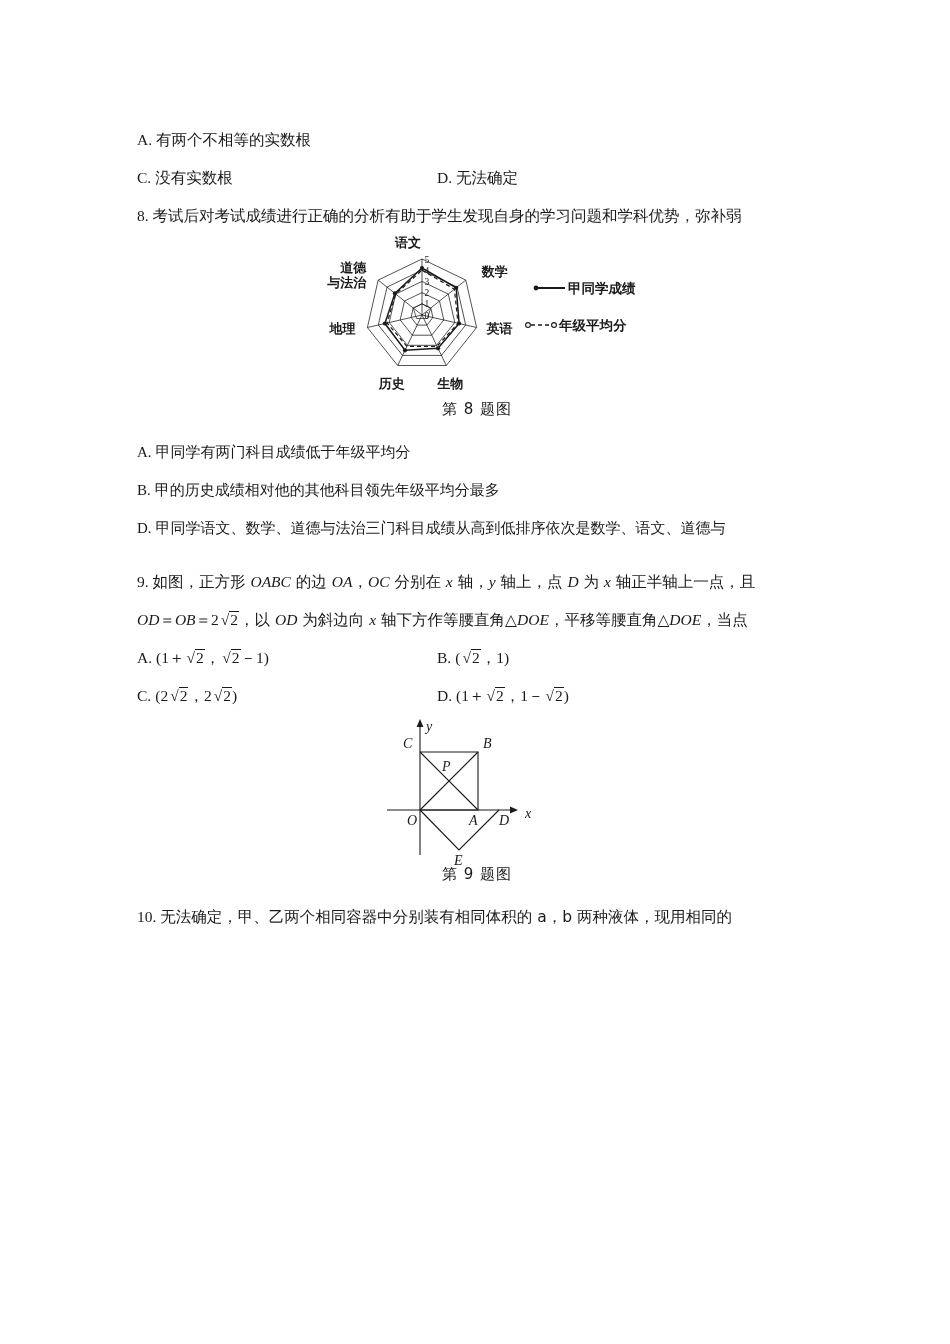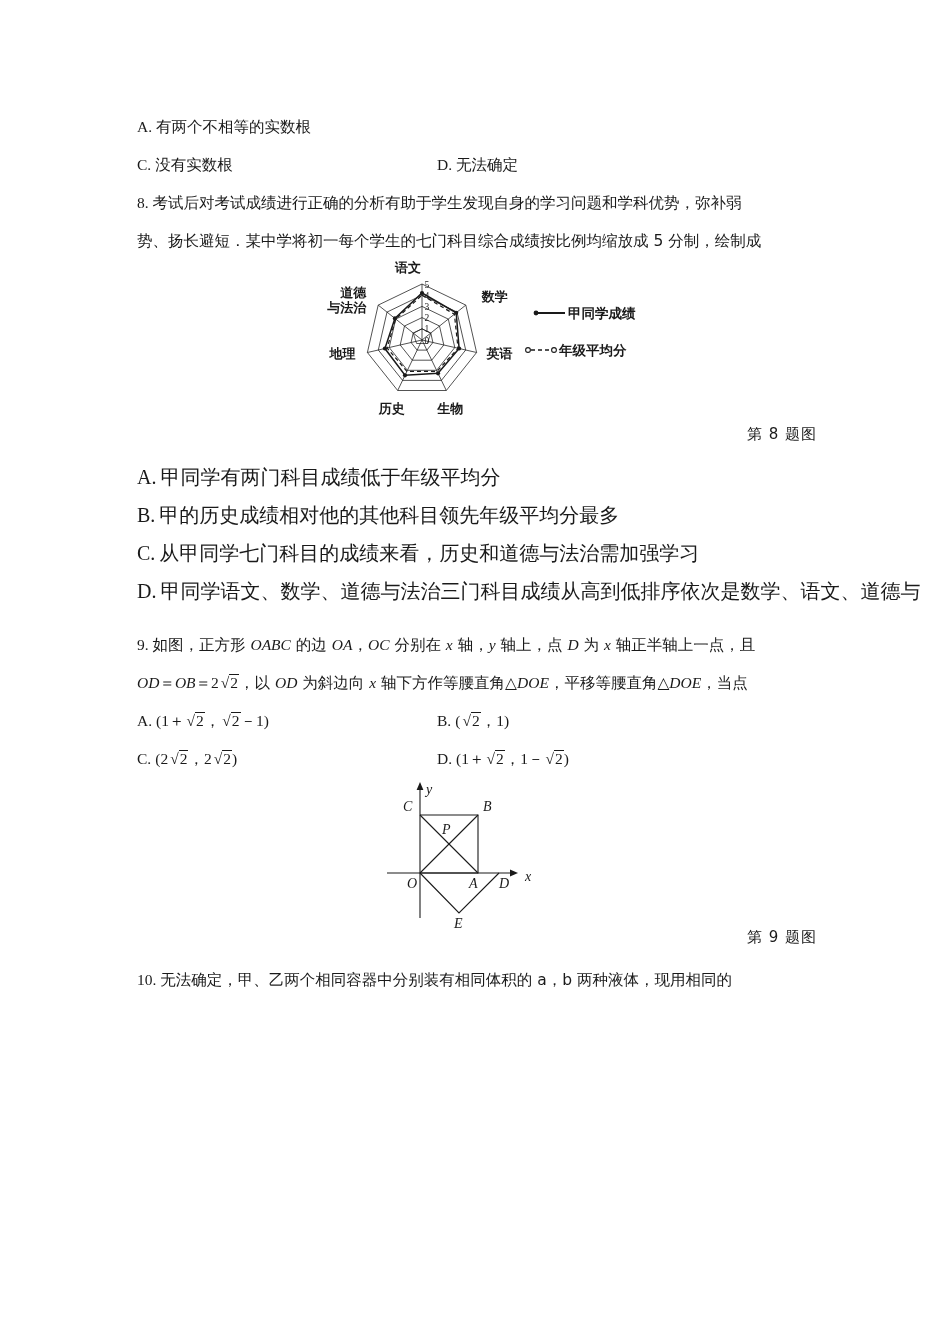--- a/index.html
+++ b/index.html
@@ -18,21 +18,21 @@
   .page {
     position: absolute;
     left: 0; top: 0;
     width: 950px;
     height: 1344px;
     background: #fff;
   }
   .content {
     position: absolute;
     left: 137px;
-    top: 108px;
+    top: 121px;
     width: 680px;
   }
   .para {
     font-size: 15.5px;
     line-height: 38px;
   }
   .para-line {
     display: block;
     white-space: nowrap;
   }
@@ -42,21 +42,21 @@
     position: relative;
     height: 38px;
     font-size: 15.5px;
     line-height: 38px;
   }
   .opt-a { position: absolute; left: 0px;  top: 0; white-space: nowrap; }
   .opt-b { position: absolute; left: 300px; top: 0; white-space: nowrap; }
 
   
   .opt-full {
-    font-size: 20px;
+    font-size: 15px;
     line-height: 38px;
     white-space: nowrap;
   }
 
   .label { margin-right: 4px; }
 
   
   .it { font-style: italic; font-family: "Liberation Serif", serif; margin-top: 8px; }
   .sqrt {
     display: inline-block;
@@ -70,21 +70,21 @@
     display: inline-block;
     line-height: 1.05;
   }
 
   
   .figure {
     position: relative;
     width: 680px;
   }
   .fig-caption {
-    text-align: right;
+    text-align: center;
     font-size: 15px;
     letter-spacing: 1px;
   }
 
   .radar-wrap { position: relative; height: 165px; }
   .geom-wrap  { position: relative; height: 150px; }
 
   svg { display: block; }
 
   .cjk { font-family: "DejaVu Sans", "Liberation Sans", sans-serif; }
@@ -105,21 +105,20 @@
       <span class="opt-a">
         <span class="label">C.</span><span class="cjk">没有实数根</span>
       </span>
       <span class="opt-b">
         <span class="label">D.</span><span class="cjk">无法确定</span>
       </span>
     </div>
 
     <div class="para">
       <span class="para-line"><span>8.</span> <span class="cjk">考试后对考试成绩进行正确的分析有助于学生发现自身的学习问题和学科优势，弥补弱</span></span>
-      <span class="para-line cjk">势、扬长避短．某中学将初一每个学生的七门科目综合成绩按比例均缩放成 5 分制，绘制成</span>
     </div>
 
     <div class="figure">
       <div class="radar-wrap">
         <svg width="680" height="168" viewBox="0 0 680 168">
           <g stroke="#1a1a1a" fill="none" stroke-width="1">
 
             <polygon points="285.0,68.8 293.7,73.3 290.4,83.5 279.6,83.5 276.3,73.3" stroke-width="0.7"></polygon>
 
             <g id="rings" stroke-width="0.8" fill="none">
@@ -189,23 +188,20 @@
     </div>
 
     <div style="height:14px"></div>
     <div class="opt-full">
       <span class="label">A.</span><span class="cjk">甲同学有两门科目成绩低于年级平均分</span>
     </div>
     <div class="opt-full">
       <span class="label">B.</span><span class="cjk">甲的历史成绩相对他的其他科目领先年级平均分最多</span>
     </div>
     <div class="opt-full">
-      <span class="label">C.</span><span class="cjk">从甲同学七门科目的成绩来看，历史和道德与法治需加强学习</span>
-    </div>
-    <div class="opt-full">
       <span class="label">D.</span><span class="cjk">甲同学语文、数学、道德与法治三门科目成绩从高到低排序依次是数学、语文、道德与</span>
     </div>
 
     <div style="height:16px"></div>
     <div class="para">
       <span class="para-line"><span>9.</span>&nbsp;<span class="cjk">如图，正方形 </span><span class="it">OABC</span><span class="cjk"> 的边 </span><span class="it">OA</span><span class="cjk">，</span><span class="it">OC</span><span class="cjk"> 分别在 </span><span class="it">x</span><span class="cjk"> 轴，</span><span class="it">y</span><span class="cjk"> 轴上，点 </span><span class="it">D</span><span class="cjk"> 为 </span><span class="it">x</span><span class="cjk"> 轴正半轴上一点，且</span></span>
 
       <span class="para-line"><span class="it">OD</span>＝<span class="it">OB</span>＝2<span class="sqrt"><span class="rad">√</span><span class="radicand">2</span></span><span class="cjk">，以 </span><span class="it">OD</span><span class="cjk"> 为斜边向 </span><span class="it">x</span><span class="cjk"> 轴下方作等腰直角△</span><span class="it">DOE</span><span class="cjk">，平移等腰直角△</span><span class="it">DOE</span><span class="cjk">，当点</span></span>
 
     </div>

